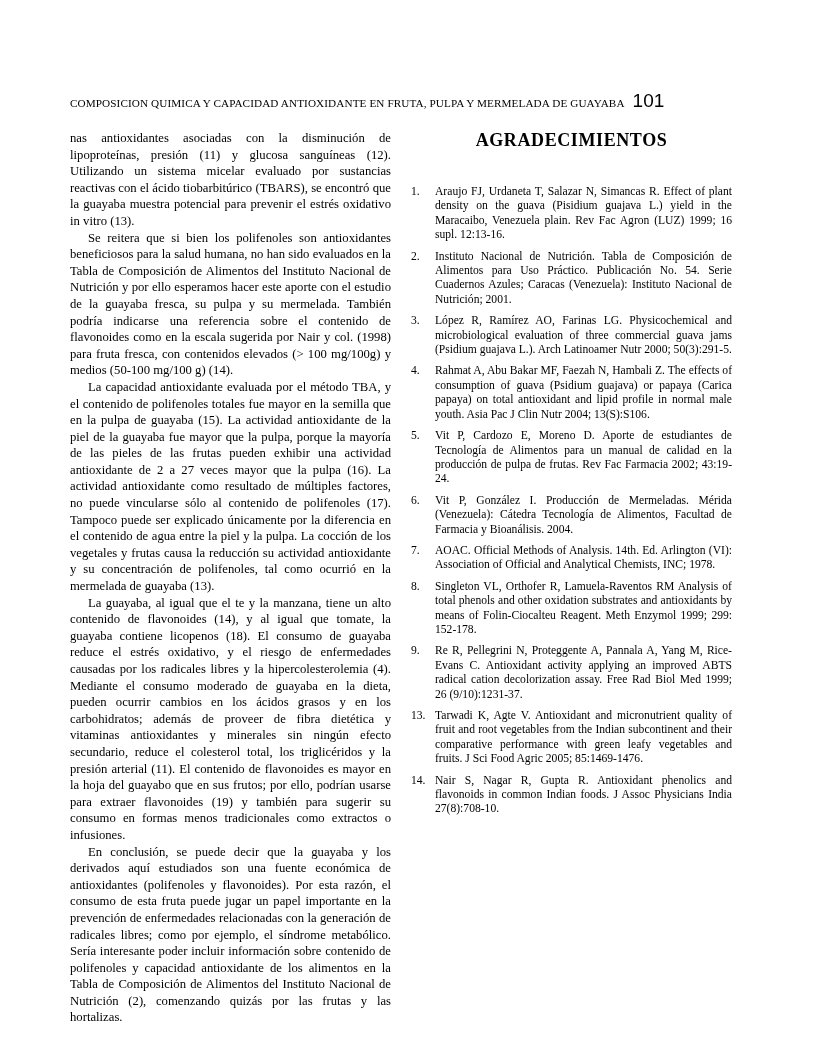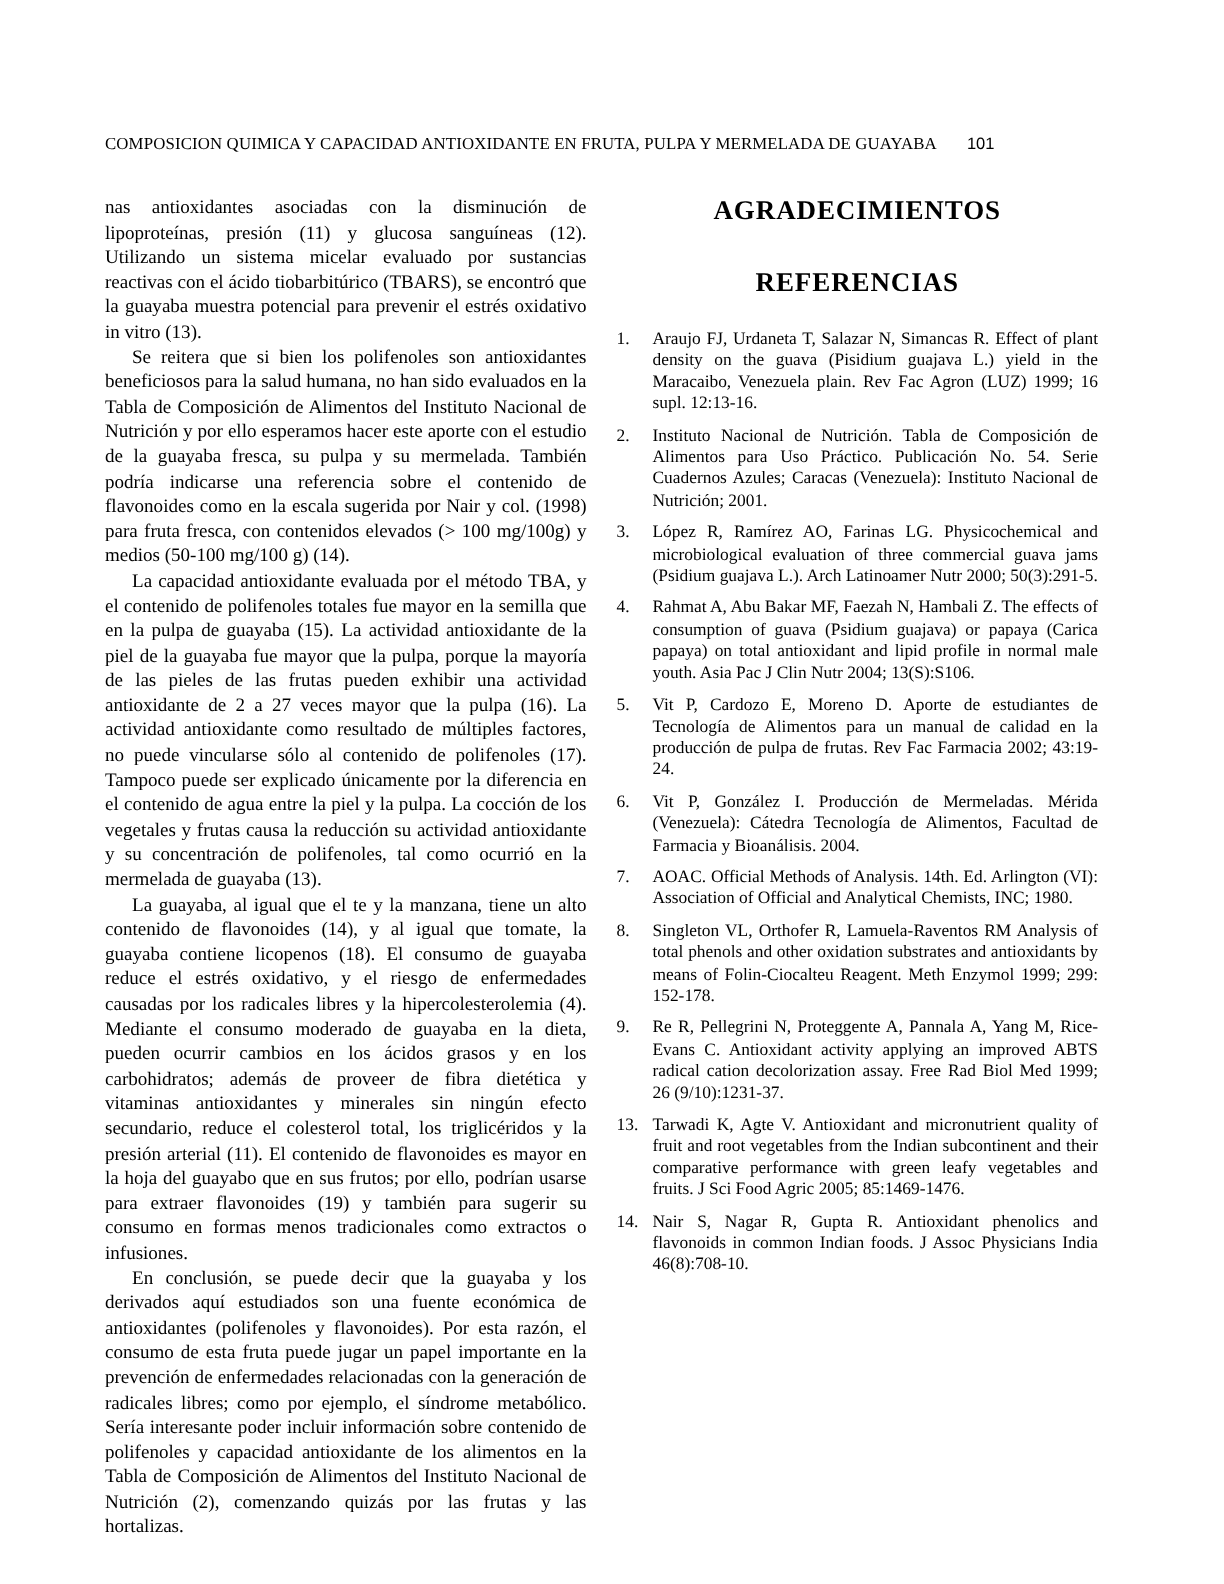--- a/index.html
+++ b/index.html
@@ -31,22 +31,22 @@
     display: flex;
     align-items: baseline;
     justify-content: flex-start;
   }
   .running-head-title {
     font-size: 11.2px;
     letter-spacing: 0.1px;
     white-space: nowrap;
   }
   .running-head-page {
-    font-size: 11px;
-    margin-left: 20px;
+    font-size: 19px;
+    margin-left: 8px;
     font-family: "Liberation Sans", sans-serif;
   }
   .columns {
     position: absolute;
     left: 70px;
     top: 126px;
     width: 678px;
     height: 900px;
     display: flex;
     gap: 20px;
@@ -113,21 +113,20 @@
       <p class="body noindent">nas antioxidantes asociadas con la disminución de lipoproteínas, presión (11) y glucosa sanguíneas (12). Utilizando un sistema micelar evaluado por sustancias reactivas con el ácido tiobarbitúrico (TBARS), se encontró que la guayaba muestra potencial para prevenir el estrés oxidativo in vitro (13).</p>
       <p class="body">Se reitera que si bien los polifenoles son antioxidantes beneficiosos para la salud humana, no han sido evaluados en la Tabla de Composición de Alimentos del Instituto Nacional de Nutrición y por ello esperamos hacer este aporte con el estudio de la guayaba fresca, su pulpa y su mermelada. También podría indicarse una referencia sobre el contenido de flavonoides como en la escala sugerida por Nair y col. (1998) para fruta fresca, con contenidos elevados (&gt; 100 mg/100g) y medios (50-100 mg/100 g) (14).</p>
       <p class="body">La capacidad antioxidante evaluada por el método TBA, y el contenido de polifenoles totales fue mayor en la semilla que en la pulpa de guayaba (15). La actividad antioxidante de la piel de la guayaba fue mayor que la pulpa, porque la mayoría de las pieles de las frutas pueden exhibir una actividad antioxidante de 2 a 27 veces mayor que la pulpa (16). La actividad antioxidante como resultado de múltiples factores, no puede vincularse sólo al contenido de polifenoles (17). Tampoco puede ser explicado únicamente por la diferencia en el contenido de agua entre la piel y la pulpa. La cocción de los vegetales y frutas  causa la reducción su actividad antioxidante y su concentración de polifenoles, tal como ocurrió en la mermelada de guayaba (13).</p>
       <p class="body">La guayaba, al igual que el te y la manzana, tiene un alto contenido de flavonoides (14), y al igual que tomate, la guayaba contiene licopenos (18). El consumo de guayaba reduce el estrés oxidativo, y el riesgo de enfermedades causadas por los radicales libres y la hipercolesterolemia (4). Mediante el consumo moderado de guayaba en la dieta, pueden ocurrir cambios en los ácidos grasos y en los carbohidratos; además de proveer de fibra dietética y vitaminas antioxidantes y minerales sin ningún efecto secundario, reduce el colesterol total, los triglicéridos y la presión arterial (11). El contenido de flavonoides es mayor en la hoja del guayabo que en sus frutos; por ello, podrían usarse para extraer flavonoides (19) y también para sugerir su consumo en formas menos tradicionales como extractos o infusiones.</p>
       <p class="body">En conclusión, se puede decir que la guayaba y los derivados aquí estudiados son una fuente económica de antioxidantes (polifenoles y flavonoides). Por esta razón, el consumo de esta fruta puede jugar un papel importante en la prevención de enfermedades relacionadas con la generación de radicales libres; como por ejemplo, el síndrome metabólico. Sería interesante poder incluir información sobre contenido de polifenoles y capacidad antioxidante de los alimentos en la Tabla de Composición de Alimentos del Instituto Nacional de Nutrición (2), comenzando quizás por las frutas y las hortalizas.</p>
     </div>
 
     <div class="col">
       <h2 class="section">AGRADECIMIENTOS</h2>
       <div class="spacer-lg"></div>
-      <h2 class="section">REFERENCIAS</h2>
       <div class="spacer-sm"></div>
       <ol class="ref-list">
         <li class="ref-item">
           <span class="ref-num">1.</span>
           <span class="ref-text">Araujo FJ, Urdaneta T, Salazar N, Simancas R. Effect of plant density on the guava (Pisidium guajava L.) yield in the Maracaibo, Venezuela plain.  Rev Fac Agron (LUZ) 1999; 16 supl. 12:13-16.</span>
         </li>
         <li class="ref-item">
           <span class="ref-num">2.</span>
           <span class="ref-text">Instituto Nacional de Nutrición. Tabla de Composición de Alimentos para Uso Práctico. Publicación No. 54. Serie Cuadernos Azules; Caracas (Venezuela): Instituto Nacional de Nutrición; 2001.</span>
         </li>
@@ -142,35 +141,35 @@
         <li class="ref-item">
           <span class="ref-num">5.</span>
           <span class="ref-text">Vit P, Cardozo E, Moreno D. Aporte de estudiantes de Tecnología de Alimentos para un manual de calidad en la producción de pulpa de frutas. Rev Fac Farmacia 2002; 43:19-24.</span>
         </li>
         <li class="ref-item">
           <span class="ref-num">6.</span>
           <span class="ref-text">Vit P, González I. Producción de Mermeladas. Mérida (Venezuela): Cátedra Tecnología de Alimentos, Facultad de Farmacia y Bioanálisis.  2004.</span>
         </li>
         <li class="ref-item">
           <span class="ref-num">7.</span>
-          <span class="ref-text">AOAC. Official Methods of Analysis. 14th. Ed. Arlington (VI): Association of Official and Analytical Chemists, INC; 1980.</span>
+          <span class="ref-text">AOAC. Official Methods of Analysis. 14th. Ed. Arlington (VI): Association of Official and Analytical Chemists, INC; 1978.</span>
         </li>
         <li class="ref-item">
           <span class="ref-num">8.</span>
           <span class="ref-text">Singleton VL, Orthofer R, Lamuela-Raventos RM Analysis of total phenols and other oxidation substrates and antioxidants by means of Folin-Ciocalteu Reagent. Meth Enzymol 1999; 299: 152-178.</span>
         </li>
         <li class="ref-item">
           <span class="ref-num">9.</span>
           <span class="ref-text">Re R, Pellegrini N, Proteggente A, Pannala A, Yang M, Rice-Evans C. Antioxidant activity applying an improved ABTS radical cation decolorization assay. Free Rad Biol Med 1999; 26 (9/10):1231-37.</span>
         </li>
         <li class="ref-item">
           <span class="ref-num">13.</span>
           <span class="ref-text">Tarwadi K, Agte V. Antioxidant and micronutrient quality of fruit and root vegetables from the Indian subcontinent and their comparative performance with green leafy vegetables and fruits. J Sci Food Agric 2005; 85:1469-1476.</span>
         </li>
         <li class="ref-item">
           <span class="ref-num">14.</span>
-          <span class="ref-text">Nair S, Nagar R, Gupta R. Antioxidant phenolics and flavonoids in common Indian foods. J Assoc Physicians India 46(8):708-10.</span>
+          <span class="ref-text">Nair S, Nagar R, Gupta R. Antioxidant phenolics and flavonoids in common Indian foods. J Assoc Physicians India 27(8):708-10.</span>
         </li>
       </ol>
     </div>
 
   </div>
 </div>
 
 </body></html>

